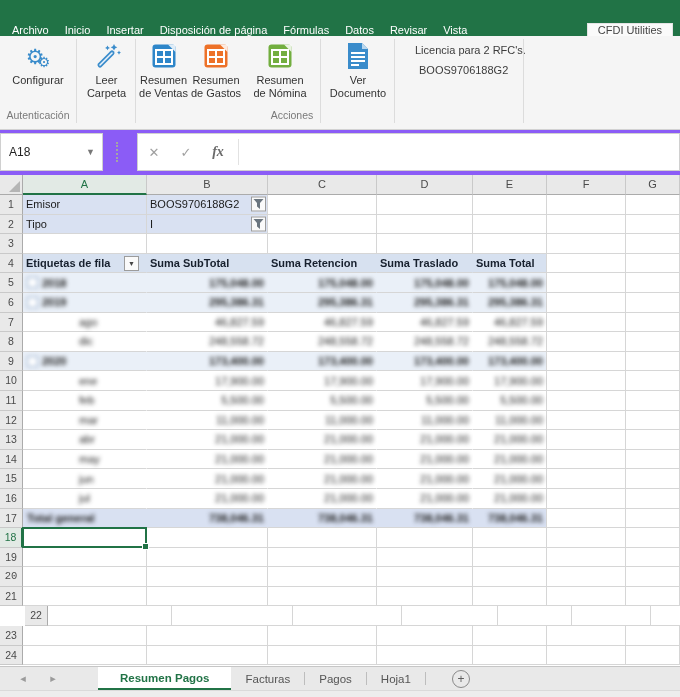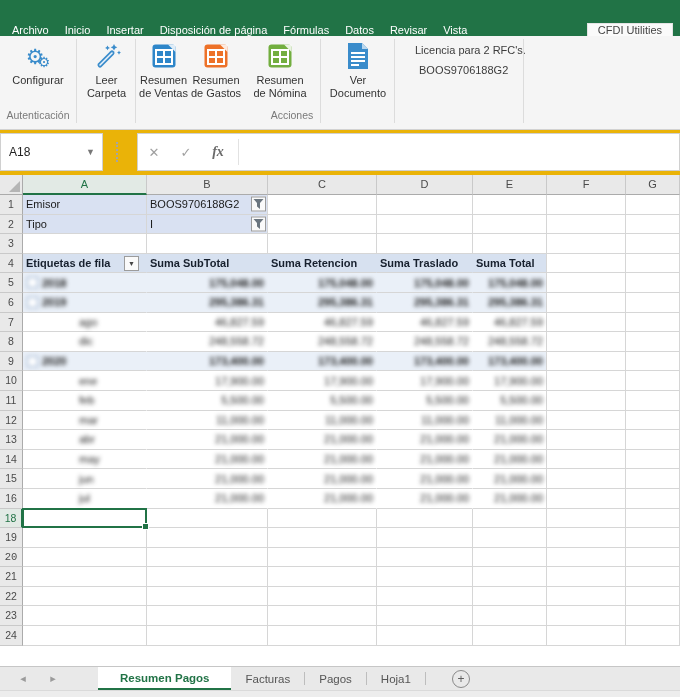--- a/index.html
+++ b/index.html
@@ -16,21 +16,21 @@
   .rbtn{position:absolute;top:4px;display:flex;flex-direction:column;align-items:center;}
   .ricon{height:32px;display:flex;align-items:center;justify-content:center;}
   .rlabel{margin-top:2px;font-size:11px;line-height:13px;color:#333;text-align:center;}
   .rsep{position:absolute;top:3px;height:84px;width:1px;background:#DCDCDC;}
   .rgl{position:absolute;top:73px;font-size:10.5px;color:#7A7A7A;text-align:center;white-space:nowrap;}
   .rlic{position:absolute;font-size:11px;color:#3C3C3C;white-space:nowrap;margin-left:15px;}
   .gear1{font-size:21px;color:#3A8CCB;line-height:1;}
   .gear2{font-size:14px;color:#3A8CCB;line-height:1;margin-left:-7px;margin-top:12px;}
 
   
-  .fbar{position:absolute;top:130px;left:0;width:680px;height:56px;background:#eab308;border-bottom:1px solid #a21caf;box-sizing:border-box;}
+  .fbar{position:absolute;top:130px;left:0;width:680px;height:56px;background:#8b5cf6;border-bottom:1px solid #a21caf;box-sizing:border-box;}
   .namebox{position:absolute;left:0;top:3px;width:103px;height:38px;background:#fff;border:1px solid #D0D0D0;box-sizing:border-box;font-size:12px;color:#222;display:flex;align-items:center;padding-left:8px;}
   .nb-caret{margin-left:auto;padding-right:7px;color:#777;font-size:9px;}
   .dots{position:absolute;left:116px;top:12px;height:20px;width:2px;border-left:2px dotted #A5A5A5;}
   .fpanel{position:absolute;left:137px;top:3px;right:0;height:38px;background:#fff;border:1px solid #D0D0D0;box-sizing:border-box;display:flex;align-items:center;}
   .fbtn{width:32px;text-align:center;color:#A0A0A0;font-size:13px;}
   .fbtn.fx{font-family:"Liberation Serif",serif;font-style:italic;font-weight:bold;color:#6B6B6B;font-size:14px;}
   .fdiv{width:1px;height:26px;background:#E2E2E2;margin:0 4px;}
   .finput{flex:1;height:100%;}
 
   
@@ -500,20 +500,40 @@
         <div class="g-cell pv" style="width: 96px;">
           <div class="blur num">21,000.00</div>
         </div>
         <div class="g-cell pv pv-e" style="width: 74px;">
           <div class="blur num">21,000.00</div>
         </div>
         <div class="g-cell" style="width: 79px;"></div>
         <div class="g-cell" style="width: 54px;"></div>
       </div>
       <div class="g-row" style="height: 19.6px;">
+        <div class="g-rowhead">17</div>
+        <div class="g-cell pv c-total" style="width: 124px;">
+          <div class="blur bold lv0">Total general</div>
+        </div>
+        <div class="g-cell pv c-total" style="width: 121px;">
+          <div class="blur num bold">738,046.31</div>
+        </div>
+        <div class="g-cell pv c-total" style="width: 109px;">
+          <div class="blur num bold">738,046.31</div>
+        </div>
+        <div class="g-cell pv c-total" style="width: 96px;">
+          <div class="blur num bold">738,046.31</div>
+        </div>
+        <div class="g-cell pv pv-e c-total" style="width: 74px;">
+          <div class="blur num bold">738,046.31</div>
+        </div>
+        <div class="g-cell" style="width: 79px;"></div>
+        <div class="g-cell" style="width: 54px;"></div>
+      </div>
+      <div class="g-row" style="height: 19.6px;">
         <div class="g-rowhead sel">18</div>
         <div class="g-cell sel-cell" style="width: 124px;">
           <div class="handle"></div>
         </div>
         <div class="g-cell" style="width: 121px;"></div>
         <div class="g-cell" style="width: 109px;"></div>
         <div class="g-cell" style="width: 96px;"></div>
         <div class="g-cell" style="width: 74px;"></div>
         <div class="g-cell" style="width: 79px;"></div>
         <div class="g-cell" style="width: 54px;"></div>
@@ -541,21 +561,21 @@
       <div class="g-row" style="height: 19.6px;">
         <div class="g-rowhead">21</div>
         <div class="g-cell" style="width: 124px;"></div>
         <div class="g-cell" style="width: 121px;"></div>
         <div class="g-cell" style="width: 109px;"></div>
         <div class="g-cell" style="width: 96px;"></div>
         <div class="g-cell" style="width: 74px;"></div>
         <div class="g-cell" style="width: 79px;"></div>
         <div class="g-cell" style="width: 54px;"></div>
       </div>
-      <div class="g-row" style="height: 19.6px;">
+      <div class="g-row" style="height: 19.6px; padding-left: 25px;">
         <div class="g-rowhead">22</div>
         <div class="g-cell" style="width: 124px;"></div>
         <div class="g-cell" style="width: 121px;"></div>
         <div class="g-cell" style="width: 109px;"></div>
         <div class="g-cell" style="width: 96px;"></div>
         <div class="g-cell" style="width: 74px;"></div>
         <div class="g-cell" style="width: 79px;"></div>
         <div class="g-cell" style="width: 54px;"></div>
       </div>
       <div class="g-row" style="height: 19.6px;">

